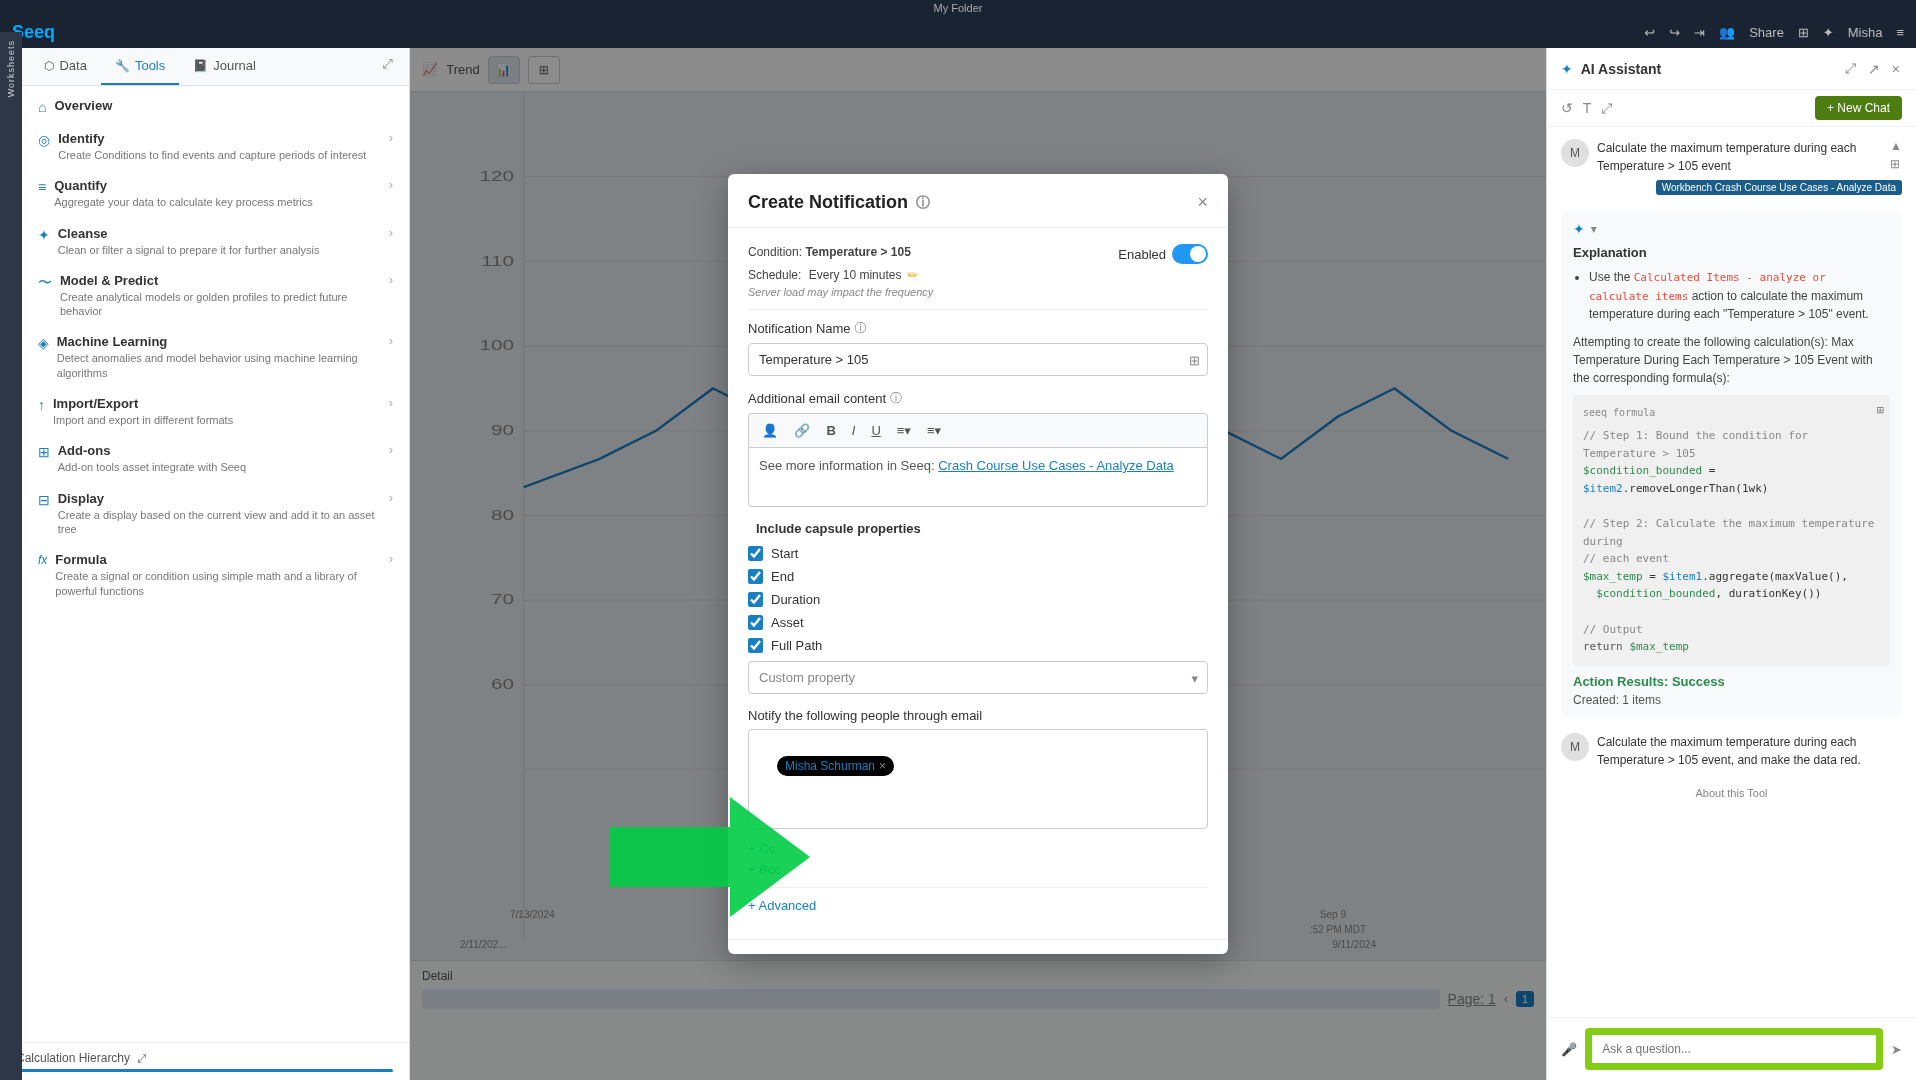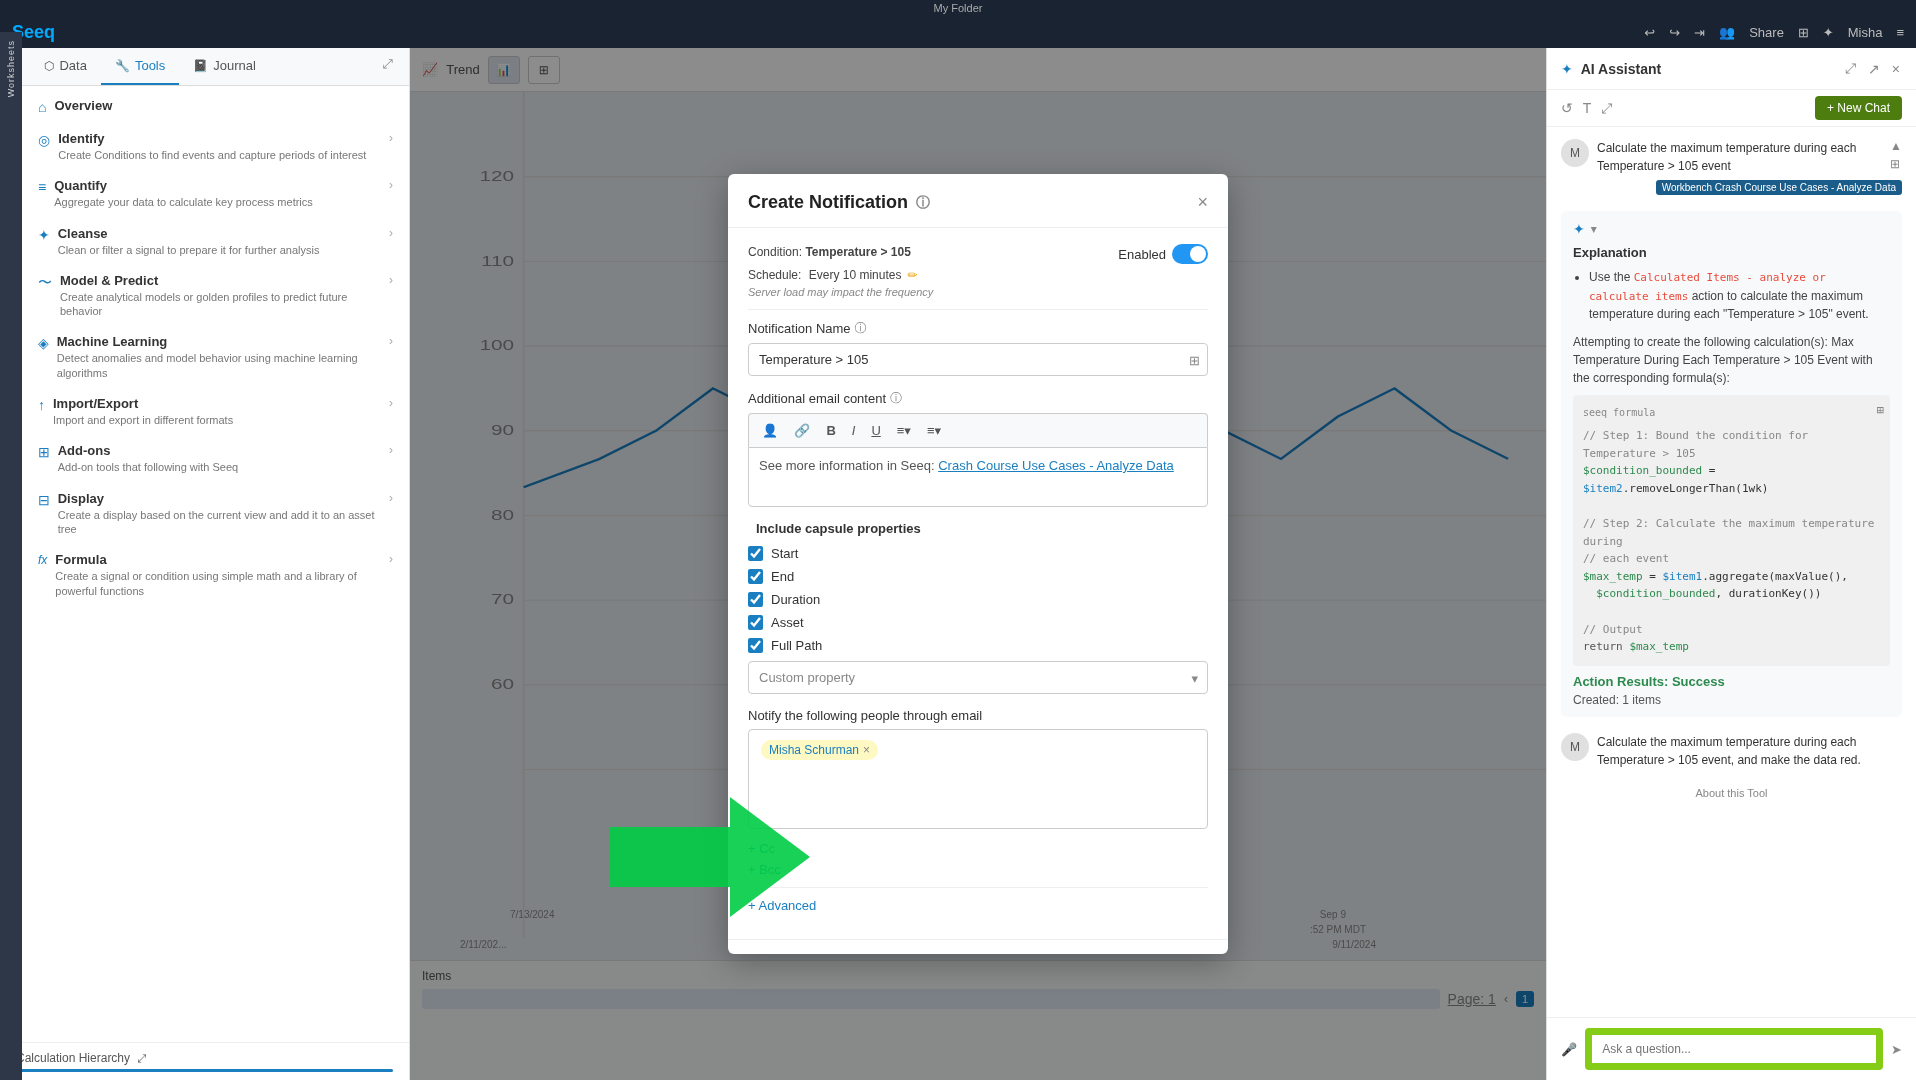--- a/index.html
+++ b/index.html
@@ -90,21 +90,21 @@
     .section-title { font-size: 13px; color: #333; font-weight: 700; margin-bottom: 10px; margin-left: 8px; }
     .checkbox-item { display: flex; align-items: center; gap: 8px; margin-bottom: 8px; }
     .checkbox-item input[type="checkbox"] { width: 15px; height: 15px; accent-color: #1a7fc1; }
     .checkbox-label { font-size: 13px; color: #333; }
     .custom-property-select { width: 100%; padding: 8px 10px; border: 1px solid #ccc; border-radius: 4px; font-size: 13px; color: #888; background: #fff; appearance: none; cursor: pointer; }
     .select-wrapper { position: relative; }
     .select-arrow { position: absolute; right: 10px; top: 50%; transform: translateY(-50%); color: #888; pointer-events: none; }
     .email-section { margin-bottom: 12px; }
     .email-section-label { font-size: 13px; color: #333; margin-bottom: 6px; }
     .email-tags-input { border: 1px solid #ccc; border-radius: 4px; padding: 8px 10px; min-height: 100px; font-size: 13px; }
-    .email-tag { display: inline-flex; align-items: center; gap: 4px; background: #fef9c3; color: #1a7fc1; padding: 3px 8px; border-radius: 12px; font-size: 12px; margin: 2px; }
+    .email-tag { display: inline-flex; align-items: center; gap: 4px; background: #000000; color: #1a7fc1; padding: 3px 8px; border-radius: 12px; font-size: 12px; margin: 18px; }
     .email-tag-remove { cursor: pointer; color: #888; }
     .cc-bcc-row { margin-bottom: 6px; }
     .cc-bcc-link { color: #1a7fc1; font-size: 13px; cursor: pointer; display: flex; align-items: center; gap: 4px; }
     .advanced-link { color: #1a7fc1; font-size: 13px; cursor: pointer; display: flex; align-items: center; gap: 4px; margin-bottom: 10px; }
     .modal-footer { padding: 14px 20px 18px; display: flex; justify-content: flex-end; gap: 10px; border-top: 1px solid #eee; }
 
     
     .breadcrumb { text-align: center; font-size: 11px; color: #aaa; padding: 2px; background: #1a2332; }
 
     
@@ -215,21 +215,21 @@
           <div class="sidebar-item-text">
             <span class="sidebar-item-title">Import/Export</span>
             <span class="sidebar-item-desc">Import and export in different formats</span>
           </div>
           <span class="sidebar-item-arrow">›</span>
         </div>
         <div class="sidebar-item">
           <span class="sidebar-item-icon">⊞</span>
           <div class="sidebar-item-text">
             <span class="sidebar-item-title">Add-ons</span>
-            <span class="sidebar-item-desc">Add-on tools that following with Seeq</span>
+            <span class="sidebar-item-desc">Add-on tools asset integrate with Seeq</span>
           </div>
           <span class="sidebar-item-arrow">›</span>
         </div>
         <div class="sidebar-item">
           <span class="sidebar-item-icon">⊟</span>
           <div class="sidebar-item-text">
             <span class="sidebar-item-title">Display</span>
             <span class="sidebar-item-desc">Create a display based on the current view and add it to an asset tree</span>
           </div>
           <span class="sidebar-item-arrow">›</span>
@@ -291,21 +291,21 @@
           <rect x="340" y="60" width="60" height="500" fill="rgba(255,100,100,0.15)"></rect>
         </svg>
         
         <div style="position:absolute; bottom:160px; left:100px; font-size:10px; color:#888;">7/13/2024</div>
         <div style="position:absolute; bottom:160px; right:200px; font-size:10px; color:#888;">Sep 9</div>
         <div style="position:absolute; bottom:145px; right:180px; font-size:10px; color:#888;">:52 PM MDT</div>
         <div style="position:absolute; bottom:130px; left:50px; font-size:10px; color:#888;">2/11/202...</div>
         <div style="position:absolute; bottom:130px; right:170px; font-size:10px; color:#888;">9/11/2024</div>
         
         <div style="position:absolute; bottom:0; left:0; right:0; height:120px; background:#f8f9fa; border-top:1px solid #ddd; padding:8px 12px;">
-          <div style="font-size:12px; color:#555; margin-bottom:6px;">Items</div>
+          <div style="font-size:12px; color:#555; margin-bottom:6px;">Detail</div>
           <div style="display:flex; align-items:center; gap:8px;">
             <div style="height:20px; flex:1; background:#e0e8f5; border-radius:3px;"></div>
             <span style="font-size:14px; color:#888;text-decoration:underline;">Page: 1</span>
             <span style="cursor:pointer; color:#888; font-size:12px;">‹</span>
             <span style="background:#1a7fc1; color:#fff; padding:2px 6px; border-radius:3px; font-size:11px;">1</span>
           </div>
         </div>
       </div>
 
       <div class="modal-overlay">

